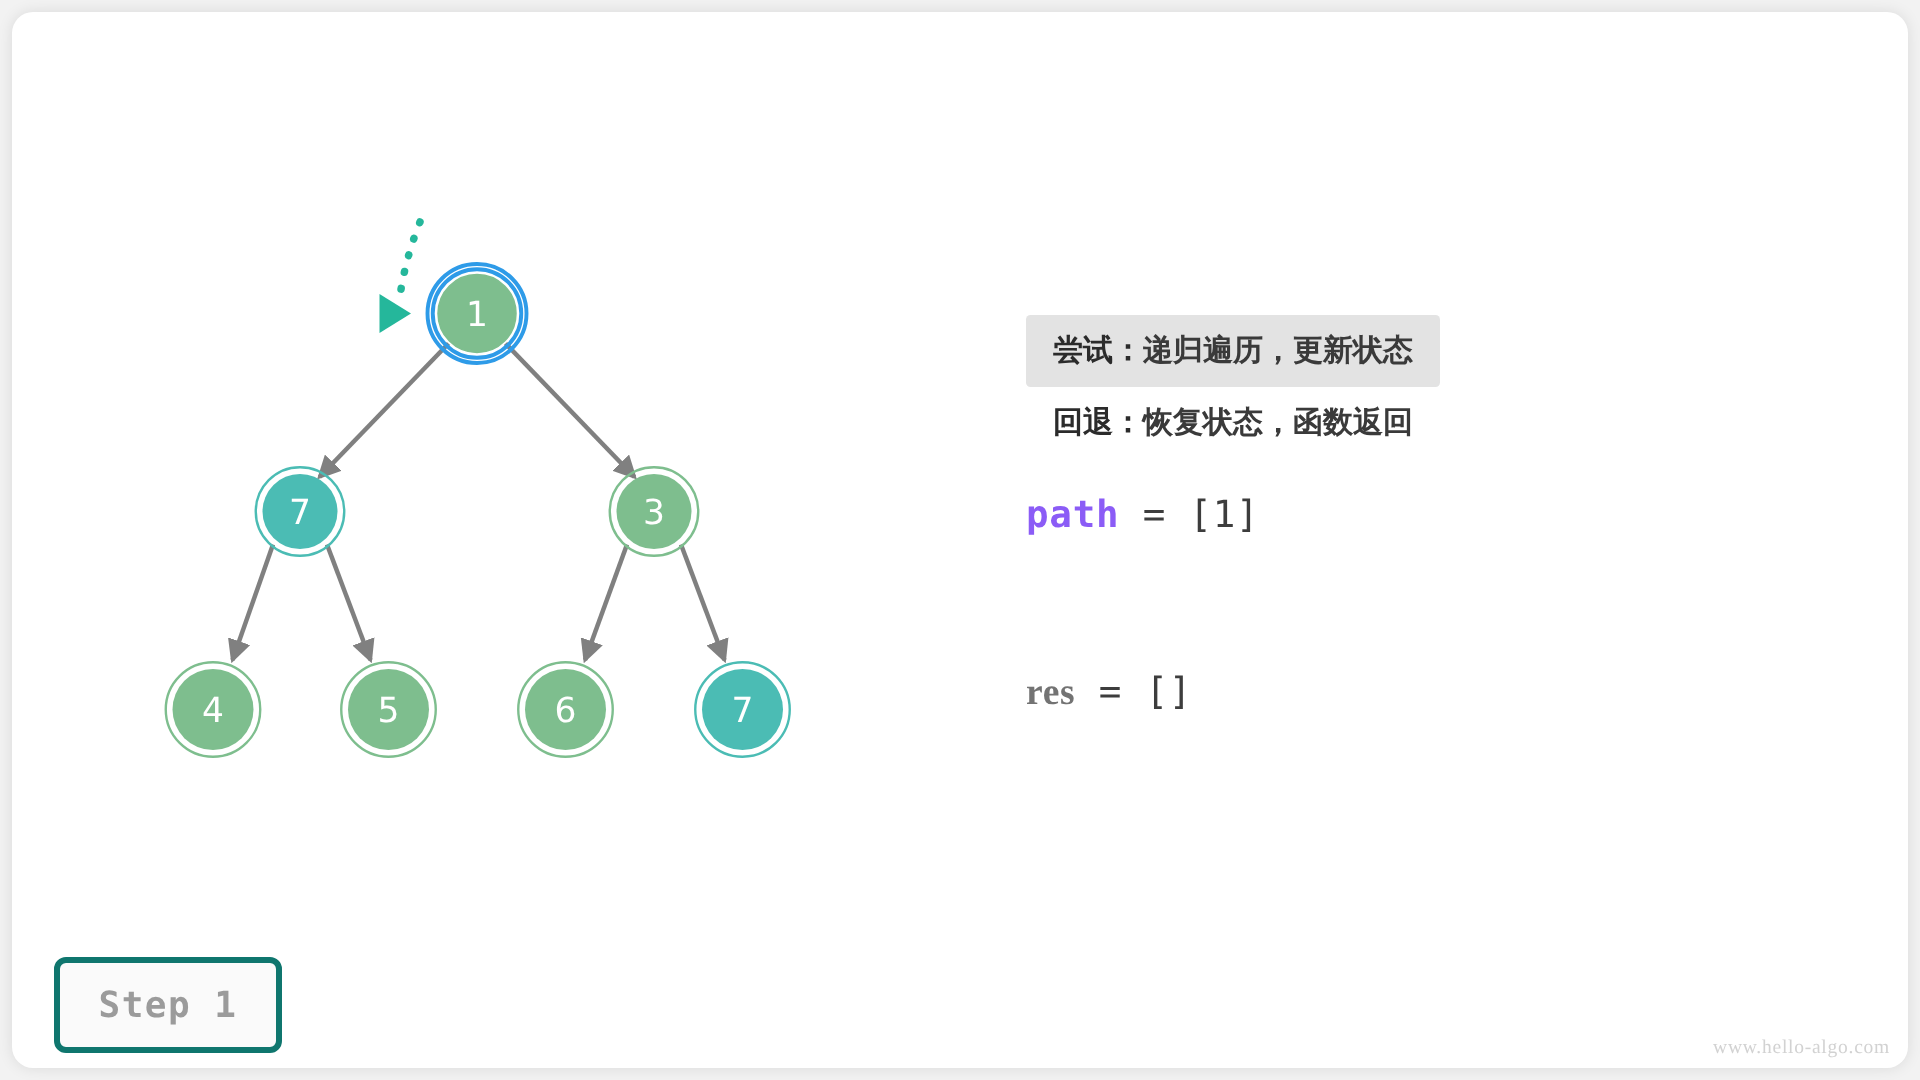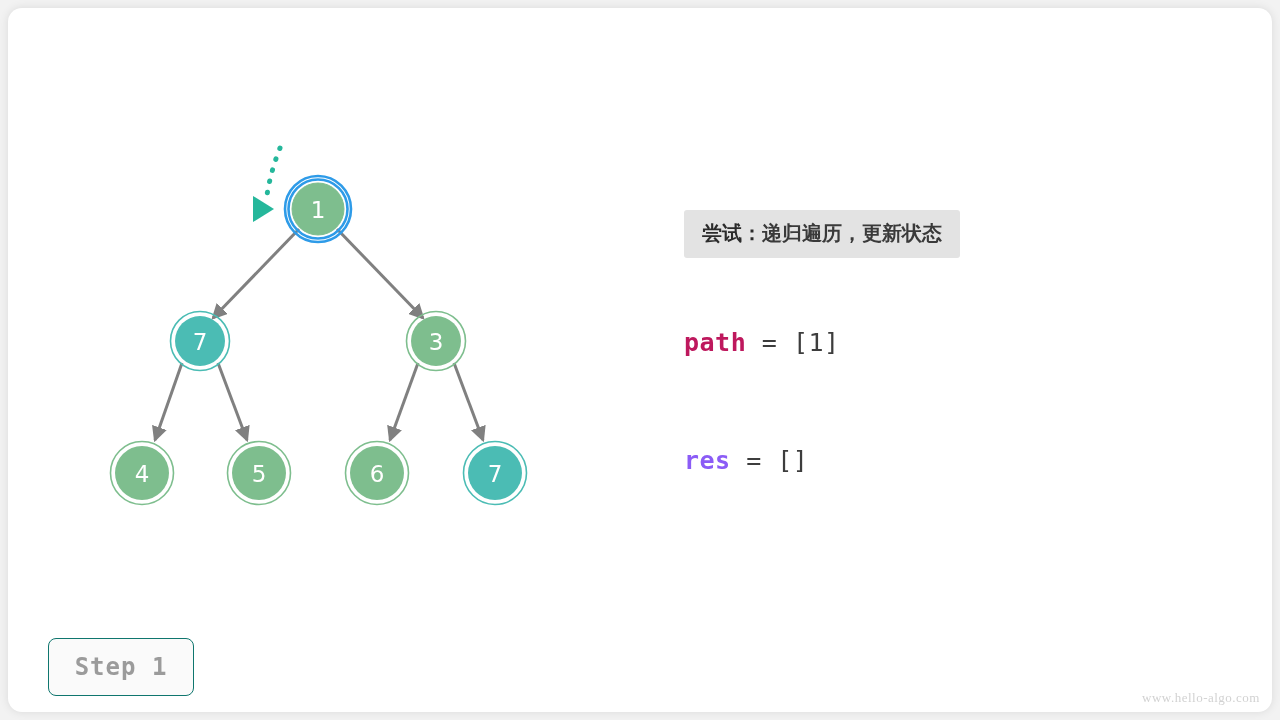--- a/index.html
+++ b/index.html
@@ -76,41 +76,40 @@
     font-weight: bold;
     color: #3a3a3a;
   }
 
   .state-row {
     font-family: "DejaVu Sans Mono", "Liberation Mono", monospace;
     font-size: 25px;
     white-space: pre;
     letter-spacing: 0.5px;
   }
-  .state-row .var-path { color: #be185d; font-weight: bold; }
-  .state-row .var-res  { color: #8b5cf6; font-weight: bold; }
+  .state-row .var-path { color: #8b5cf6; font-weight: bold; }
+  .state-row .var-res  { color: #737373; font-weight: bold; font-family: Liberation Serif, serif; }
   .state-row .val      { color: #3d3d3d; font-weight: normal; }
 
   #state-path { position: absolute; left: 684px; top: 328px; }
   #state-res  { position: absolute; left: 684px; top: 446px; }
 
   
   #step-badge {
     position: absolute;
     left: 36px;
     top: 638px;
     width: 144px;
     height: 56px;
-    border: 1px solid #0f766e;
+    border: 4px solid #0f766e;
     border-radius: 8px;
     background: #fafafa;
     display: flex;
     align-items: center;
     justify-content: center;
-    margin-left: 12px;
   }
   #step-badge .step-text {
     font-family: "DejaVu Sans Mono", "Liberation Mono", monospace;
     font-size: 24px;
     font-weight: bold;
     color: #9b9b9b;
     letter-spacing: 1px;
   }
 
   
@@ -192,20 +191,23 @@
       <circle cx="495" cy="473" r="31.5" fill="none" stroke="#4bbcb4" stroke-width="1.6"></circle>
       <circle cx="495" cy="473" r="27" fill="#4bbcb4"></circle>
       <text class="node-label" x="495" y="474">7</text>
     </g>
   </svg>
 
   <div id="info-panel">
     <div class="info-line">
       <span class="info-cjk is-highlighted"><span class="label-bold">尝试：</span><span class="label-rest">递归遍历，更新状态</span></span>
     </div>
+    <div class="info-line">
+      <span class="info-cjk"><span class="label-bold">回退：</span><span class="label-rest">恢复状态，函数返回</span></span>
+    </div>
   </div>
 
   <div id="state-path" class="state-row"><span class="var-path">path</span><span class="val"> = </span><span class="val">[1]</span></div>
 
   <div id="state-res" class="state-row"><span class="var-res">res</span><span class="val"> = </span><span class="val">[]</span></div>
 
   <div id="step-badge">
     <span class="step-text">Step 1</span>
   </div>
 

